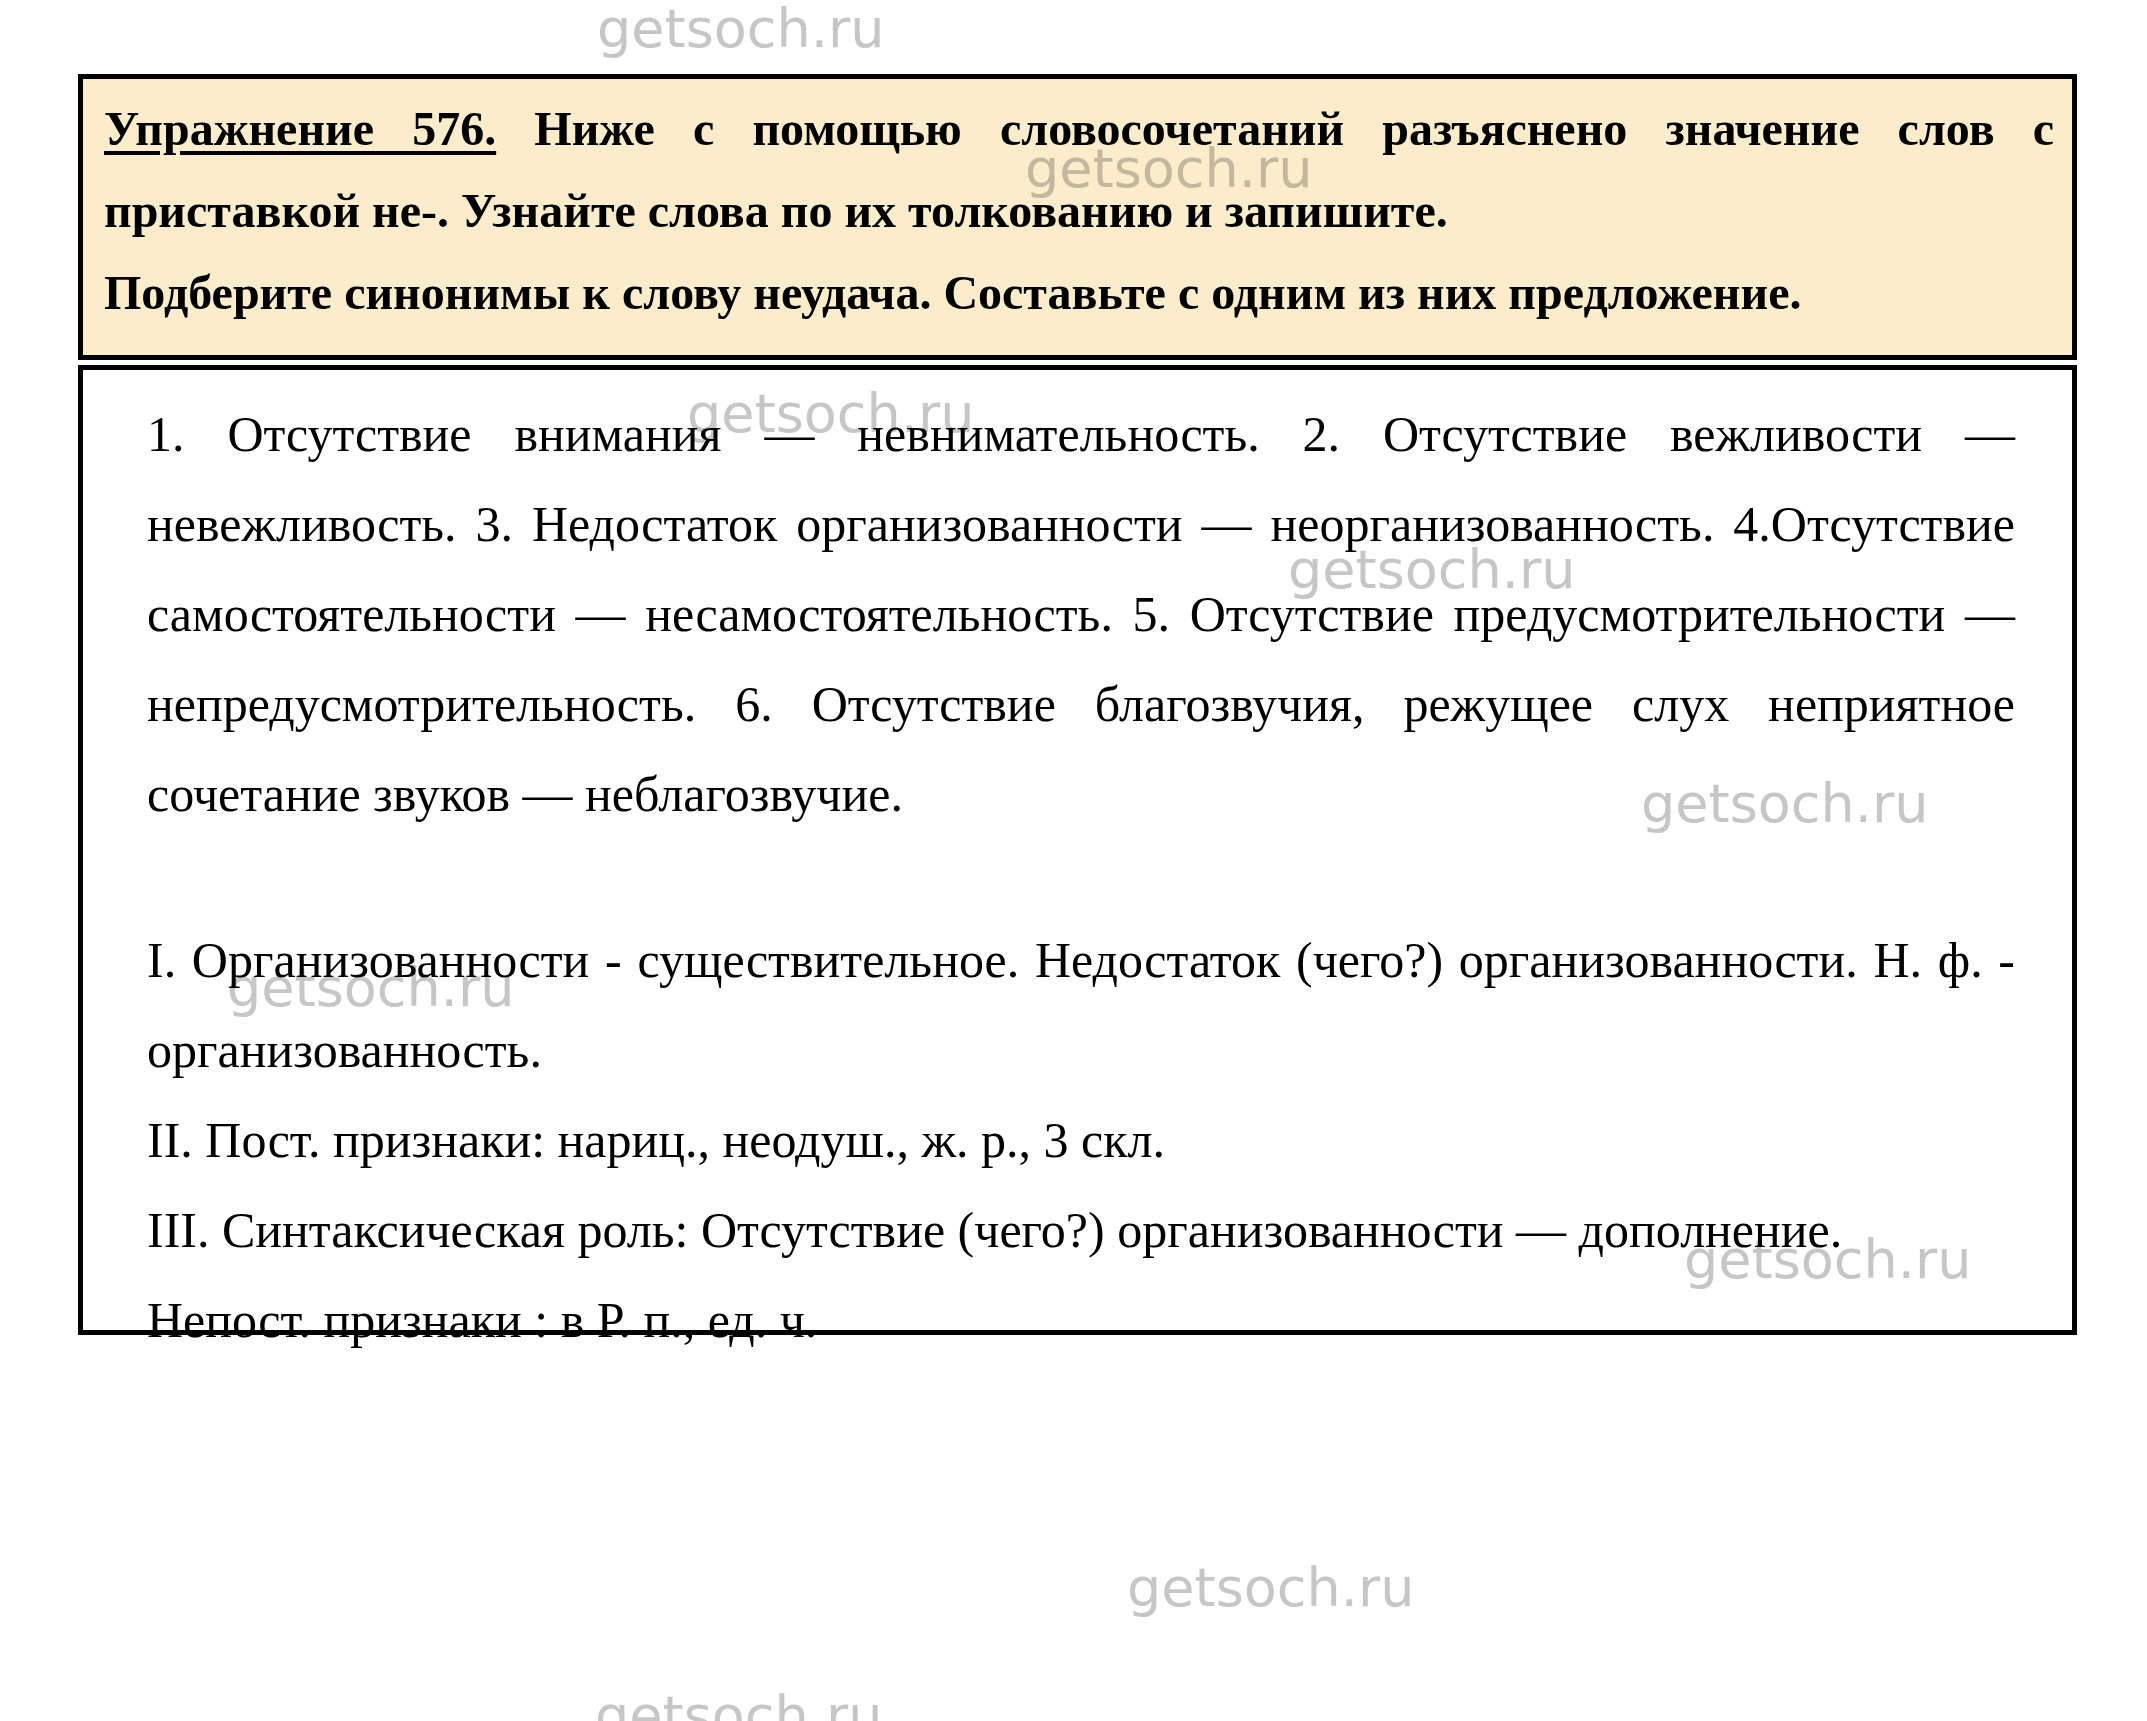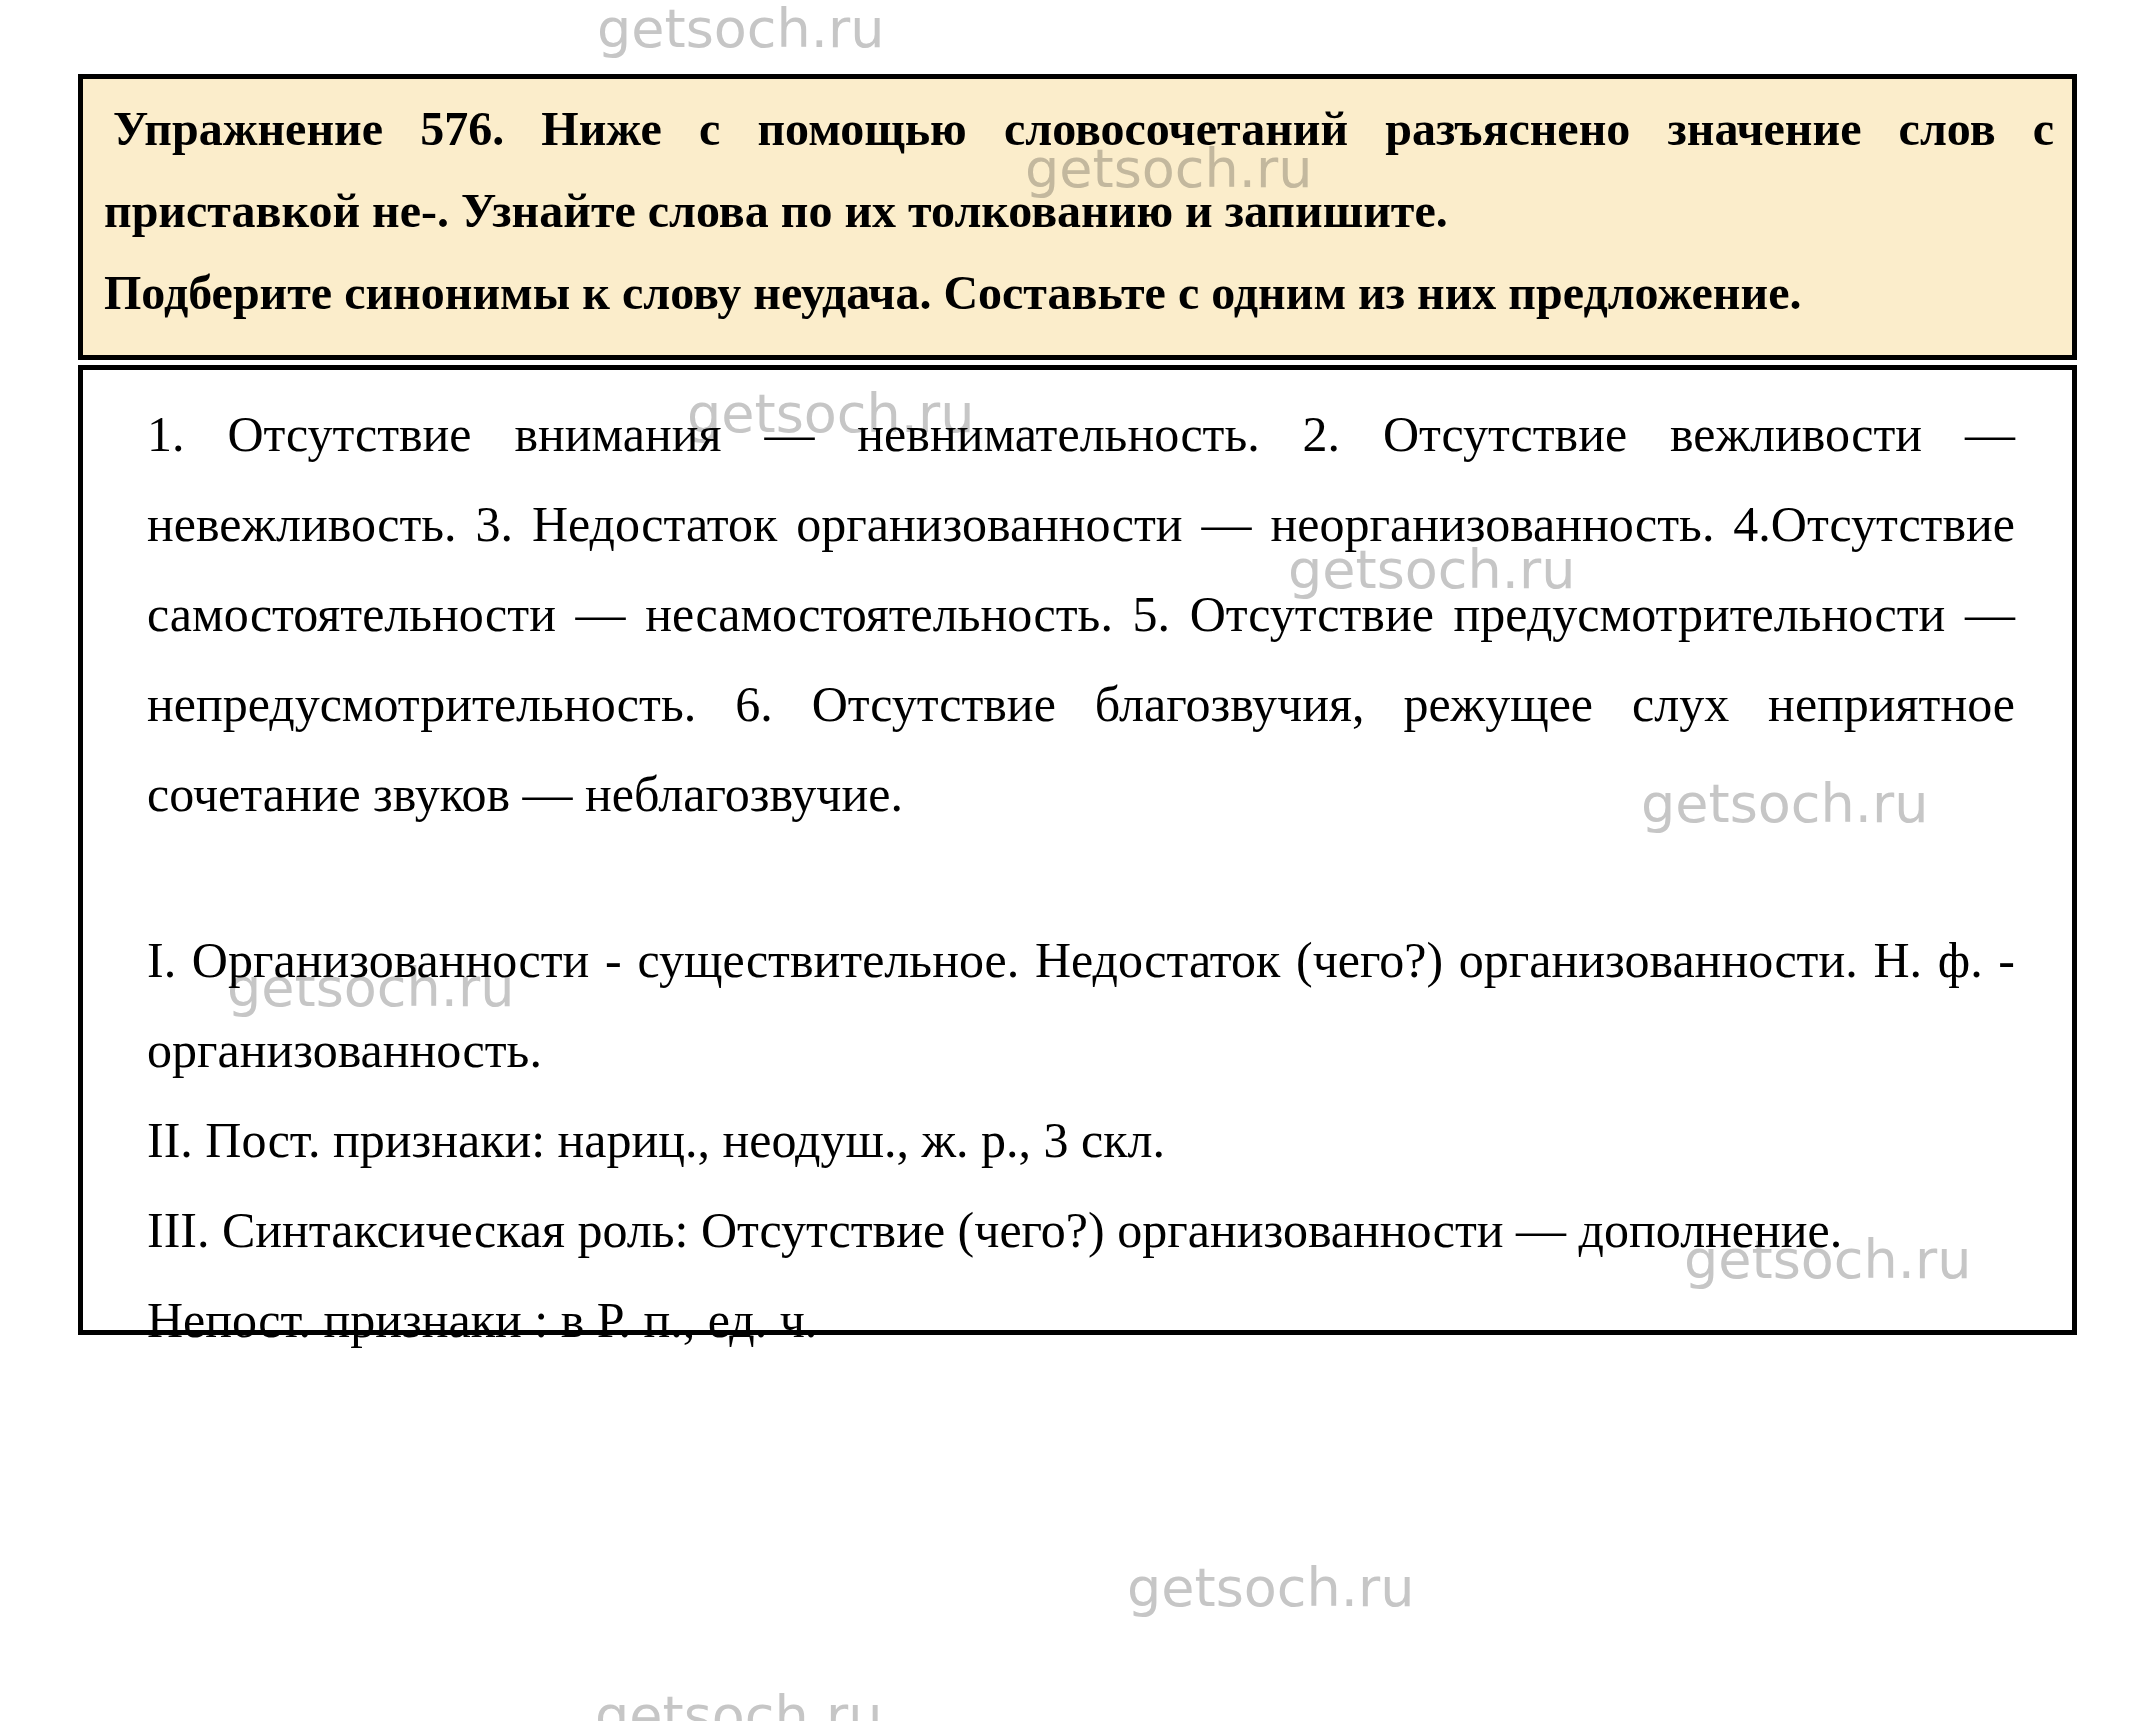--- a/index.html
+++ b/index.html
@@ -22,23 +22,23 @@
     border: 5.2px solid #000;
     background: #fbedcb;
     padding: 8.6px 18px 0 21px;
     font-size: 48px;
     font-weight: bold;
     line-height: 82px;
     z-index: 1;
   }
   .header-box .task-par { text-align: justify; }
   .exercise-label {
+    text-decoration: underline;
     text-decoration-thickness: 3.5px;
     text-underline-offset: 6px;
-    margin-left: 9px;
   }
 
   .answer-box {
     position: absolute;
     left: 78px; top: 365px;
     width: 1999px; height: 970px;
     box-sizing: border-box;
     border: 5.2px solid #000;
     background: #ffffff;
     padding: 19px 57px 0 64px;

